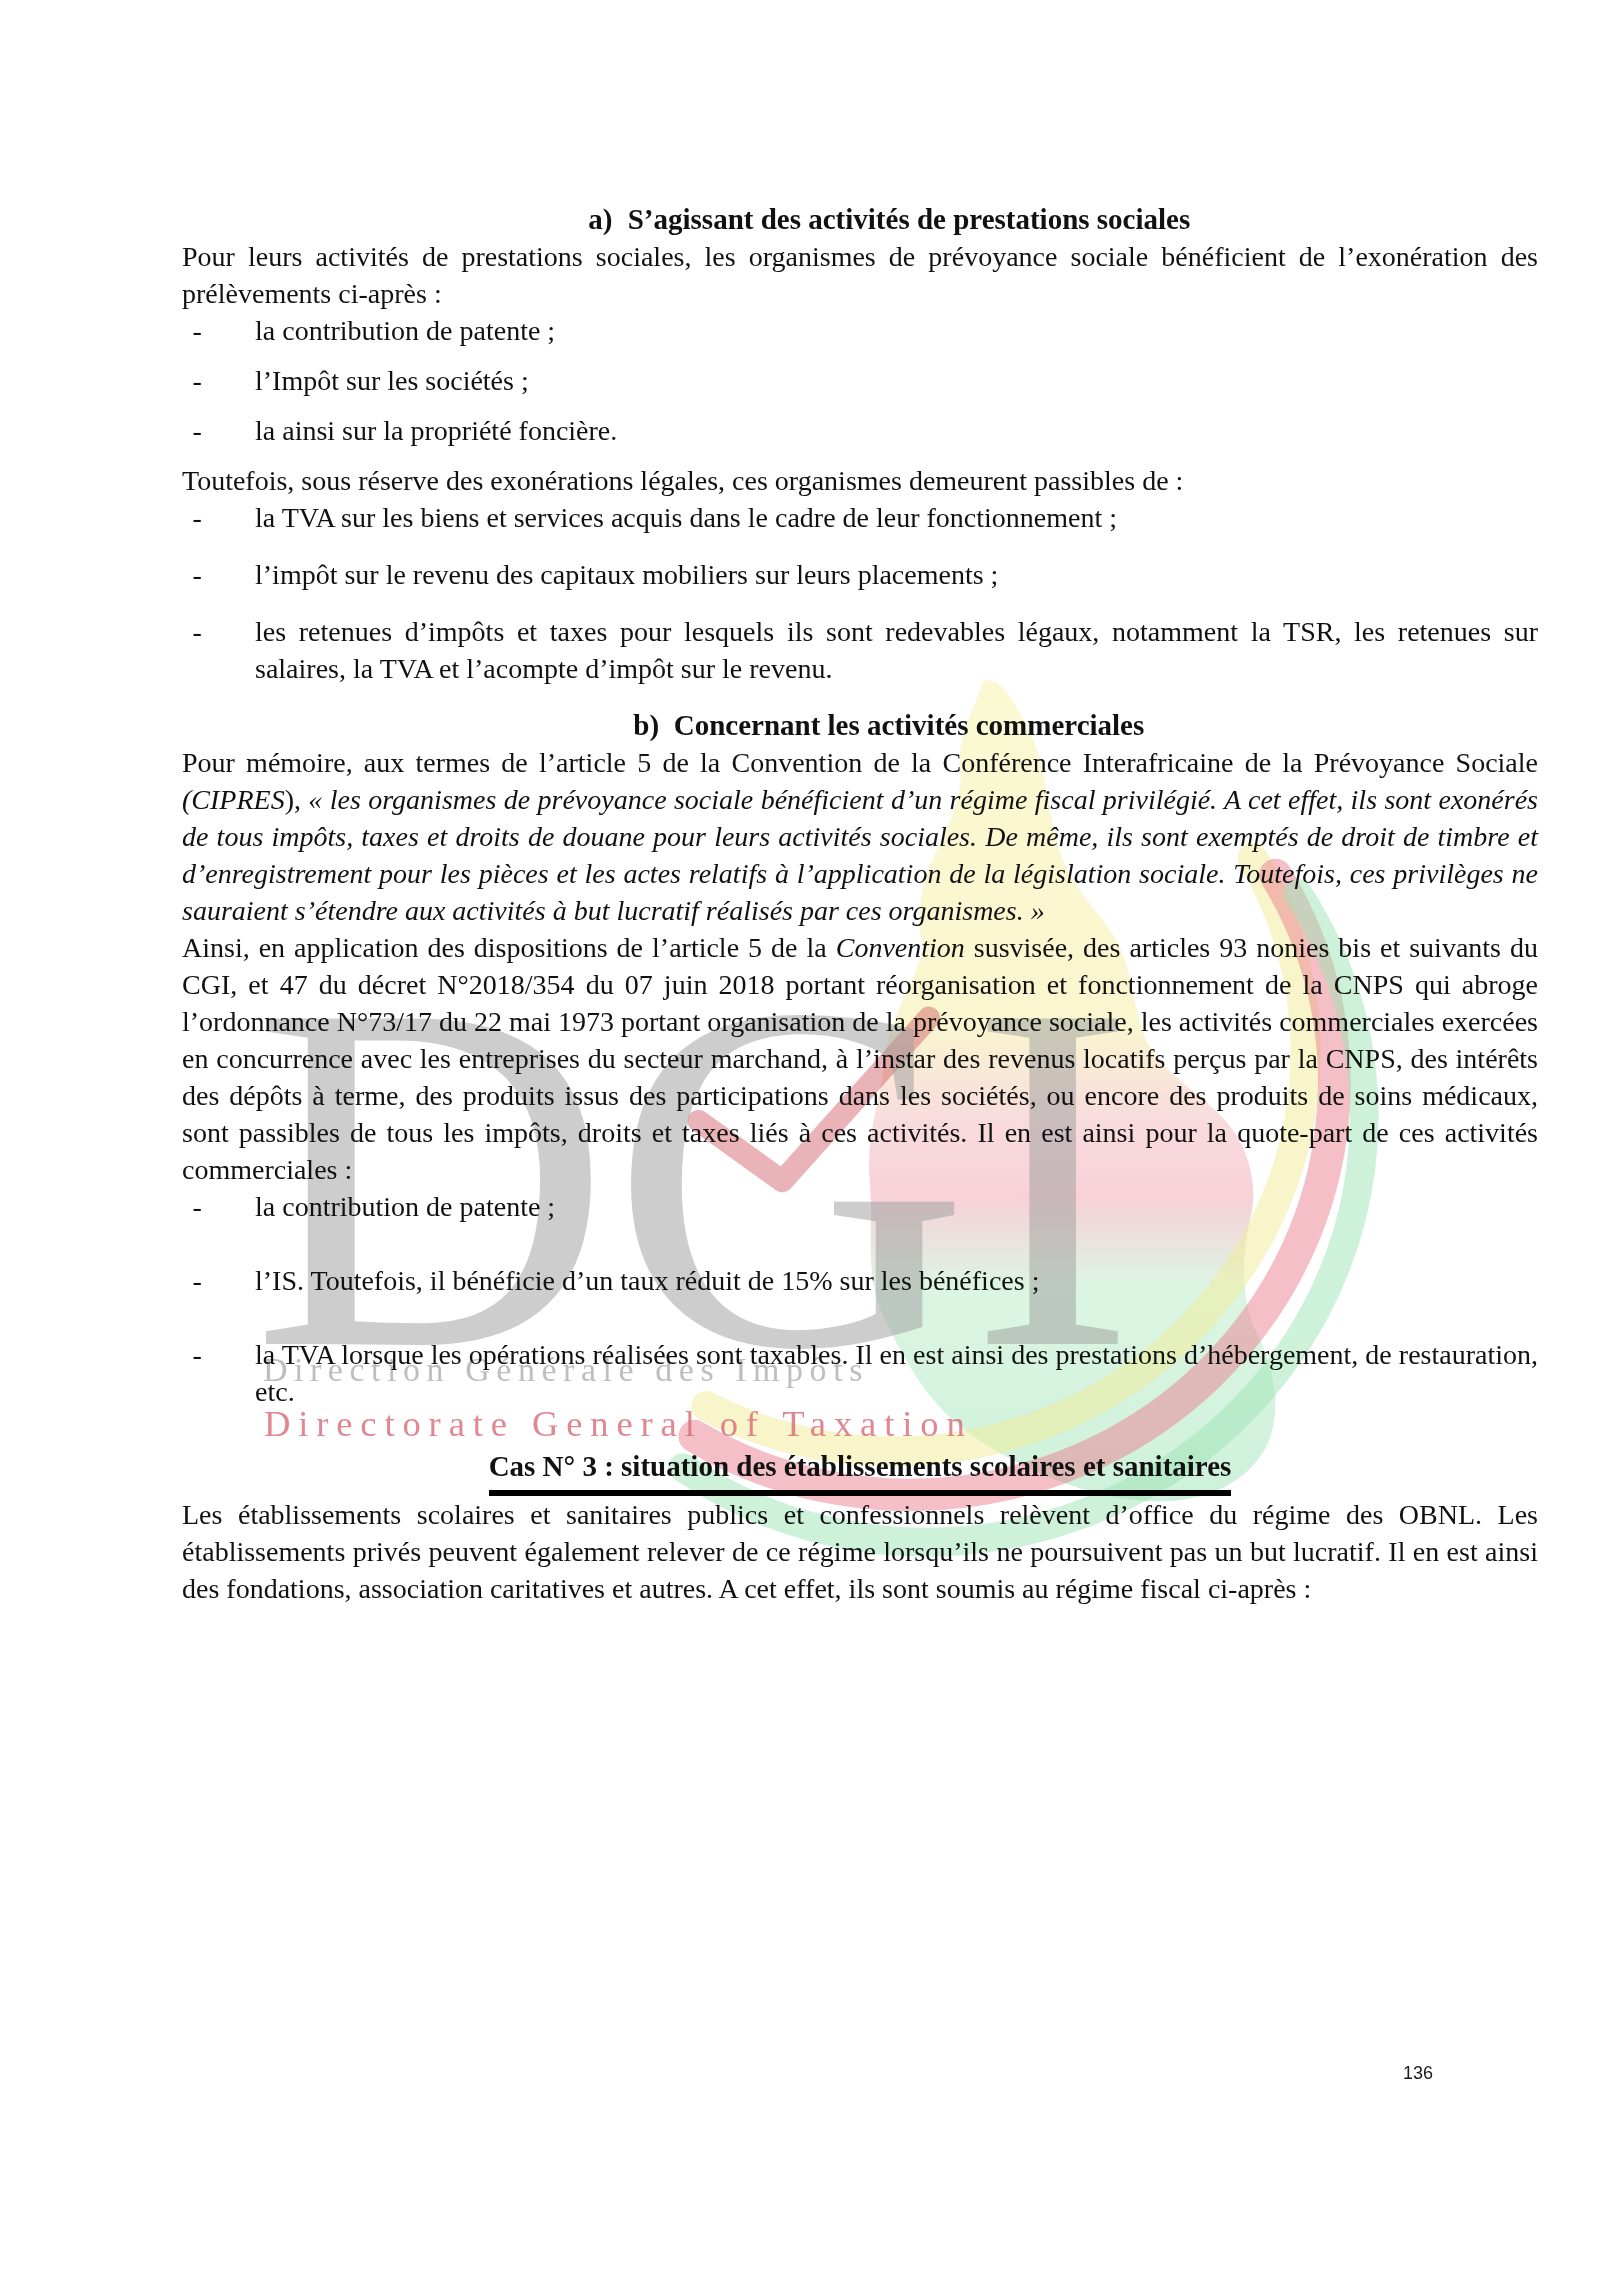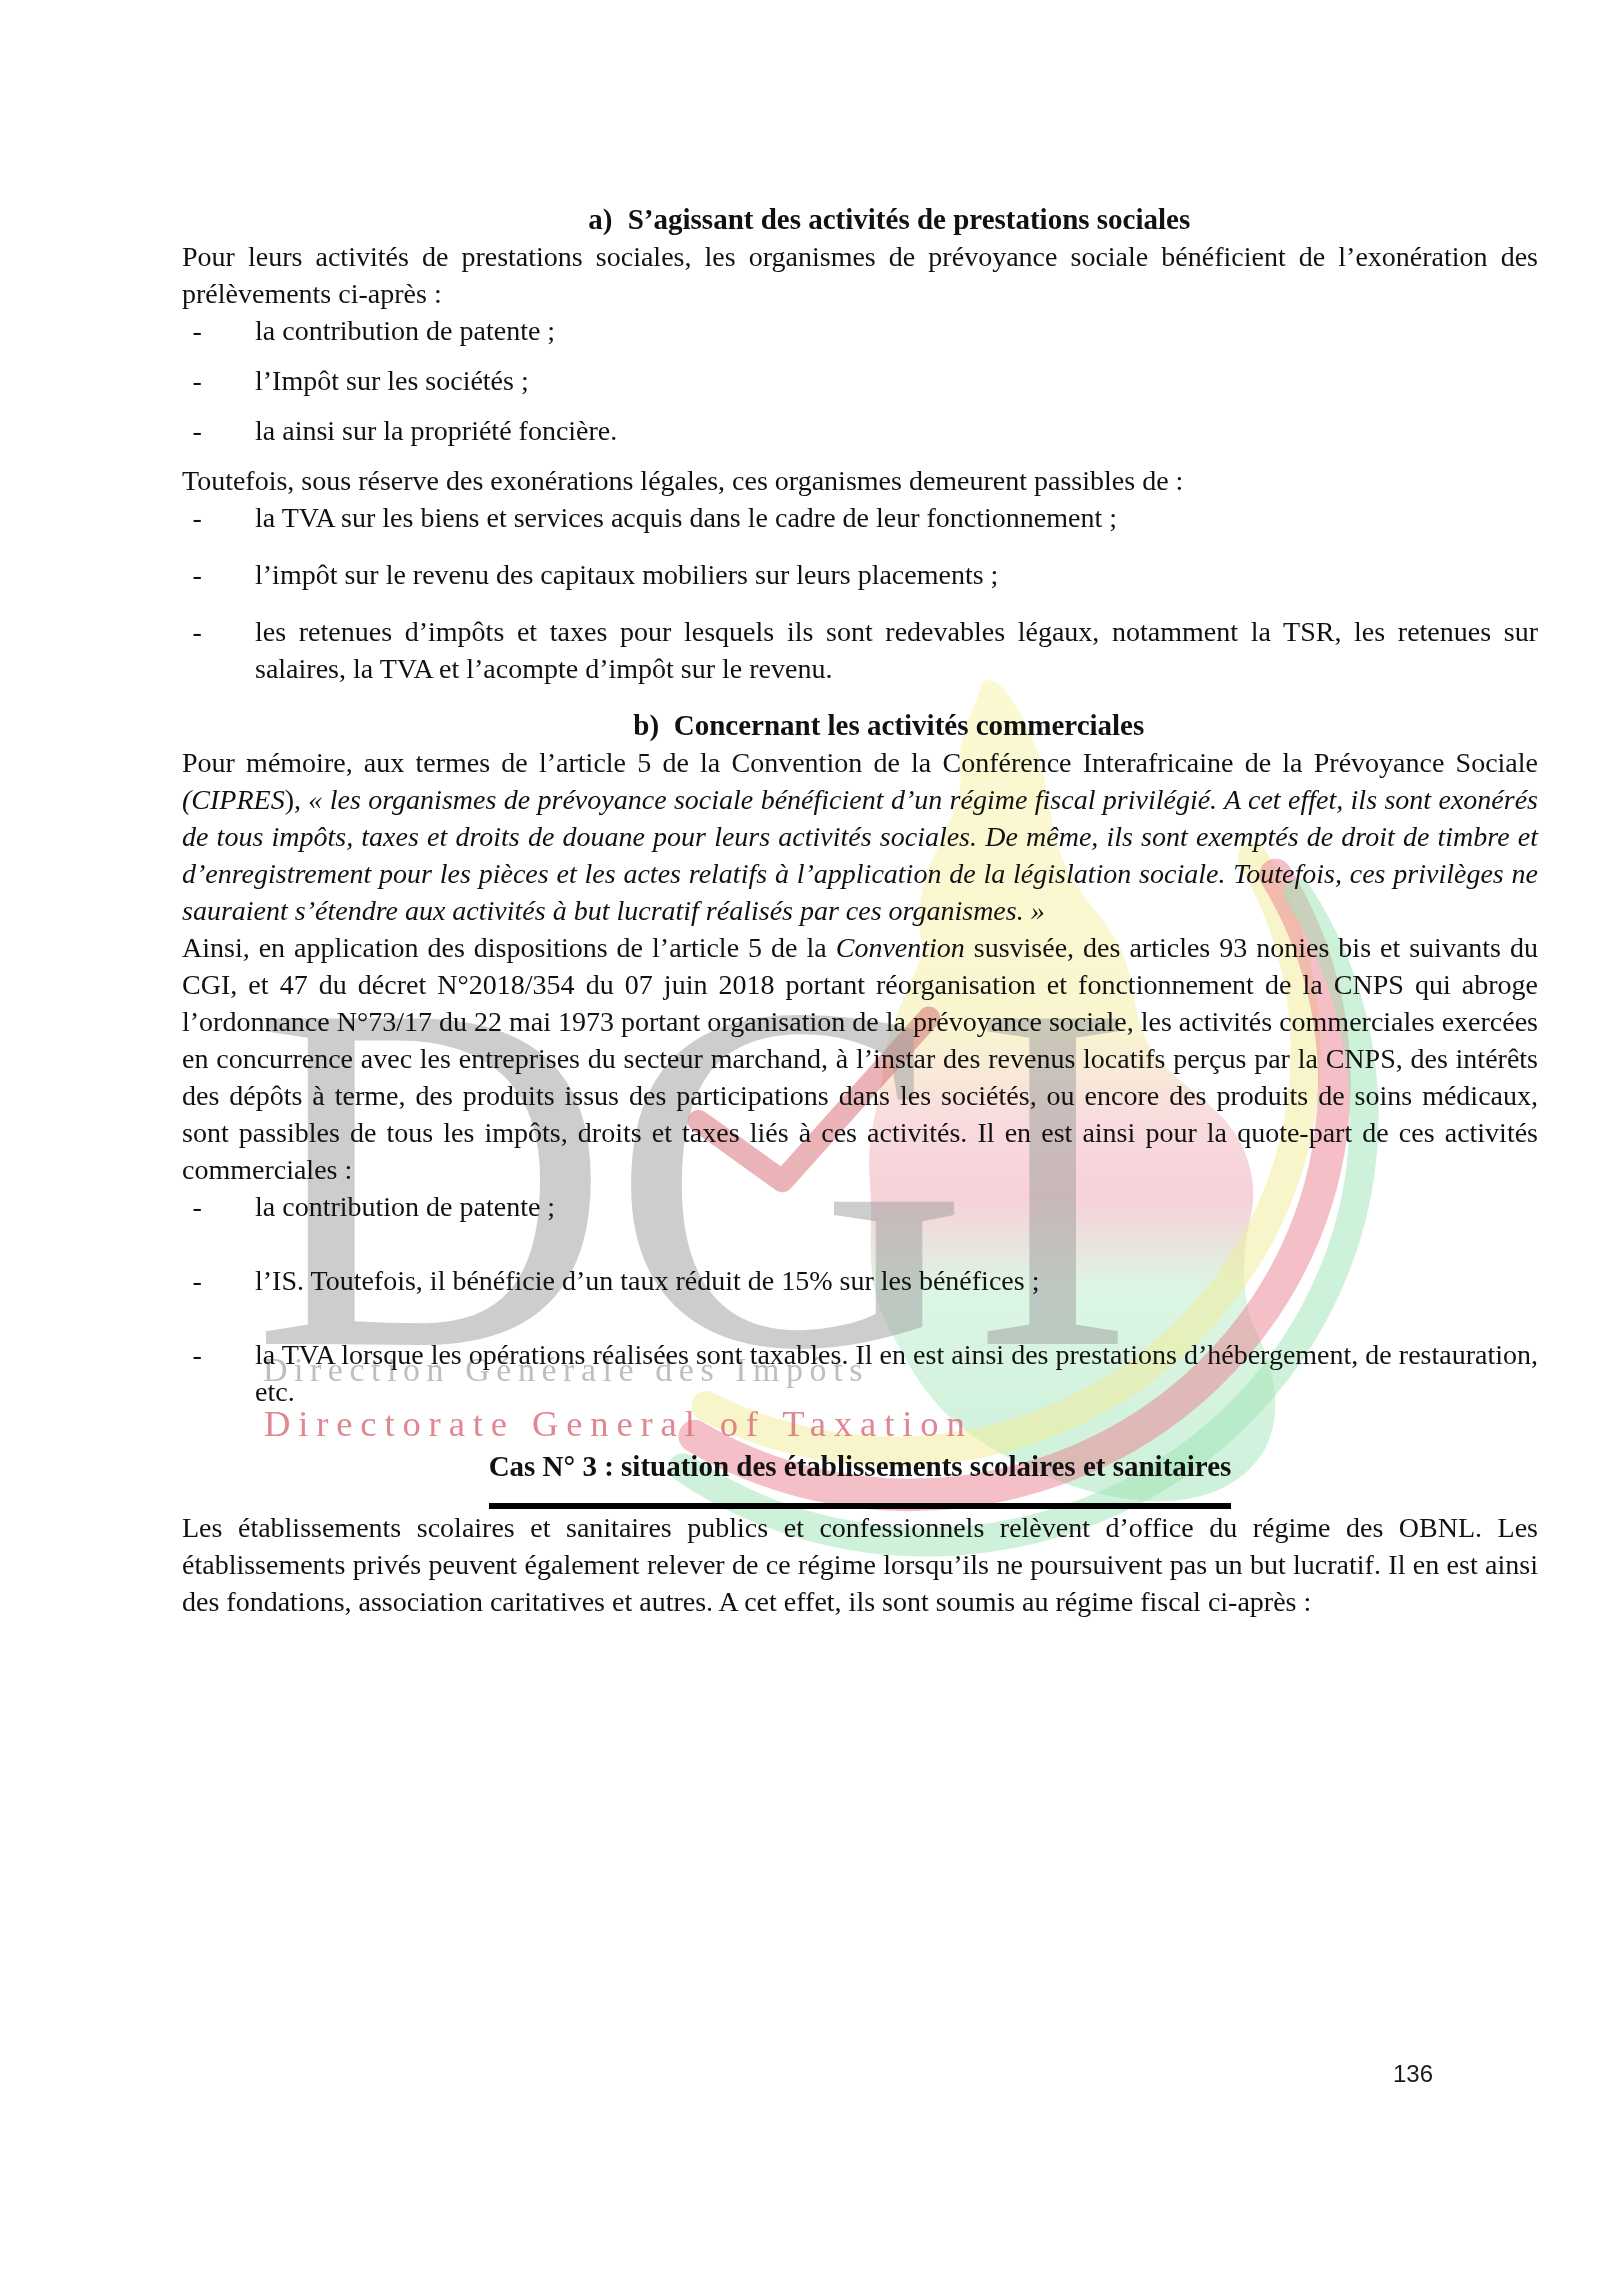--- a/index.html
+++ b/index.html
@@ -34,27 +34,27 @@
   .p-toutefois{margin-top:19.6px;}
   .ul2{margin-top:19.6px;}
   .ul2 li{margin-bottom:20px;}
   .h-b{margin-top:13px;}
   .p-cipres{margin-top:24px;}
   .p-ainsi{margin-top:51px;}
   .ul3{margin-top:38px;}
   .ul3 li{margin-bottom:37px;}
   .p-dememe{margin-top:29px;}
   .h-cas{margin-top:38px;}
-  .h-cas .underlined{display:inline-block;border-bottom:6.5px solid #000;padding-bottom:18px;}
+  .h-cas .underlined{display:inline-block;border-bottom:6.5px solid #000;padding-bottom:5px;}
   .p-final{margin-top:26px;}
   .it{font-style:italic;}
   .page-number{
     position:absolute;top:2059px;right:190px;
     font-family:"Liberation Sans", sans-serif;
-    font-size:24px;line-height:29px;color:#1a1a1a;
+    font-size:18px;line-height:29px;color:#1a1a1a;
   }
 </style>
 </head>
 <body>
 
 <div class="page">
 
   <svg class="wm" viewBox="0 0 2481 3509" aria-hidden="true">
     <defs>
       <linearGradient id="mapGrad" x1="0" y1="0" x2="0" y2="1">

